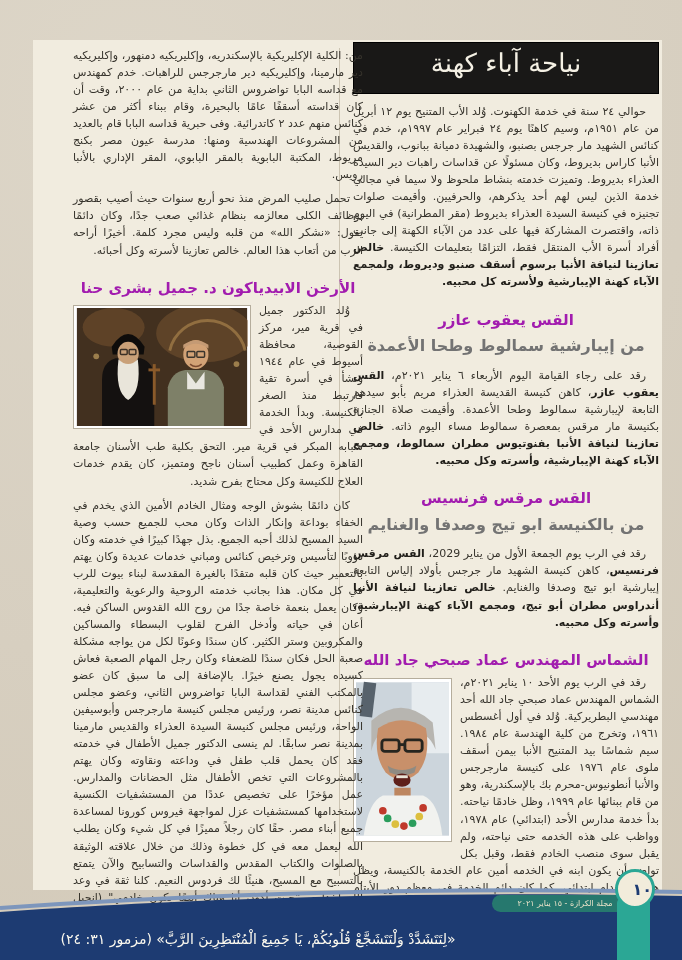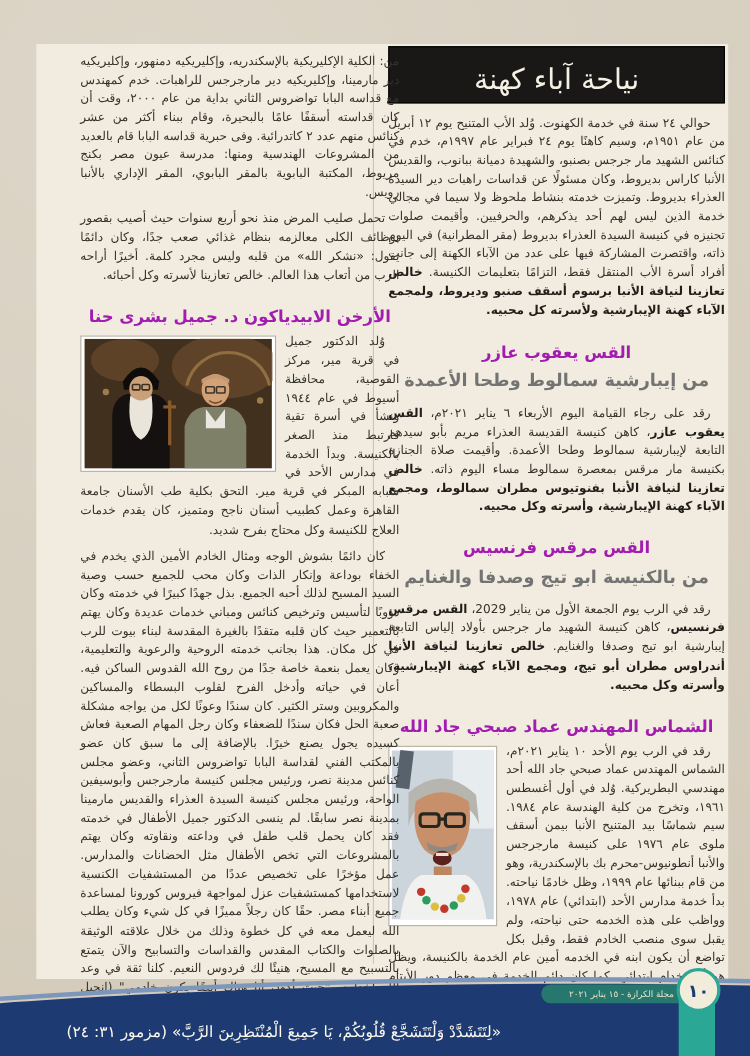--- a/index.html
+++ b/index.html
@@ -7,21 +7,21 @@
   .page{position:relative;width:682px;height:960px;background:#d7cfc0;overflow:hidden;
         background-image:radial-gradient(circle at 20% 10%, #ddd6c8 0%, #d7cfc0 55%, #d2c9b8 100%);}
   .panel{position:absolute;left:33px;top:40px;width:629px;height:850px;background:#f1ecdf;}
   .divider{position:absolute;top:8px;left:306px;width:1px;height:828px;background:#ccc4b2;}
 
   .col{position:absolute;top:0;color:#36332c;font-size:11px;line-height:1.55;text-align:justify;margin-left:35px;}
   .col-left{left:5px;top:7px;width:290px;}
   .col-right{right:3px;top:2px;width:306px;}
 
   .banner{height:52px;background:#191817;border:1px solid #000;box-sizing:border-box;
-          display:flex;align-items:flex-end;justify-content:center;margin-bottom:9px;}
+          display:flex;align-items:flex-start;justify-content:center;margin-bottom:9px;}
   .banner-title{color:#f4f0e4;font-size:26px;font-family:"DejaVu Serif",serif;}
 
   .para{margin:0 0 7px 0;text-indent:13px;}
   .para.no-indent{text-indent:0;}
   .rb{font-weight:bold;color:#201e19;}
 
   .sec-title{color:#a21caf;font-weight:bold;font-size:15px;text-align:center;
              margin:20px 0 4px 0;line-height:1.3;}
   .sec-sub{color:#737373;font-weight:bold;font-size:16px;text-align:center;margin:0 0 8px 0;}
 
@@ -33,23 +33,23 @@
 
   
   .footer-wave{position:absolute;left:0;bottom:0;width:682px;height:78px;z-index:2;}
   .verse{position:absolute;left:48px;bottom:13px;width:420px;text-align:center;color:#fdfaef;
          font-weight:normal;font-size:14px;z-index:3;}
   .keraza-banner{position:absolute;right:44px;bottom:48px;width:146px;height:17px;background:#26786e;
          border-radius:9px 3px 3px 9px;display:flex;align-items:center;justify-content:center;
          color:#e9e2c8;font-size:8px;z-index:3;}
   .page-ribbon{position:absolute;right:32px;bottom:0;width:33px;height:62px;background:#2ba795;
          border-radius:5px 5px 0 0;z-index:4;}
-  .page-circle{position:absolute;right:27px;bottom:40px;width:40px;height:40px;border-radius:50%;
+  .page-circle{position:absolute;right:27px;bottom:51px;width:40px;height:40px;border-radius:50%;
          background:#f2ecdb;border:3px solid #2ba795;box-sizing:border-box;display:flex;
-         align-items:center;justify-content:center;color:#1d3b72;font-weight:bold;font-size:16px;z-index:5;}
+         align-items:center;color:#1d3b72;font-weight:bold;font-size:16px;z-index:5;}
 </style>
 </head>
 <body>
 
 <div class="page">
   <div class="panel">
     <div class="divider"></div>
 
     <div class="col col-right">
       <div class="banner">

